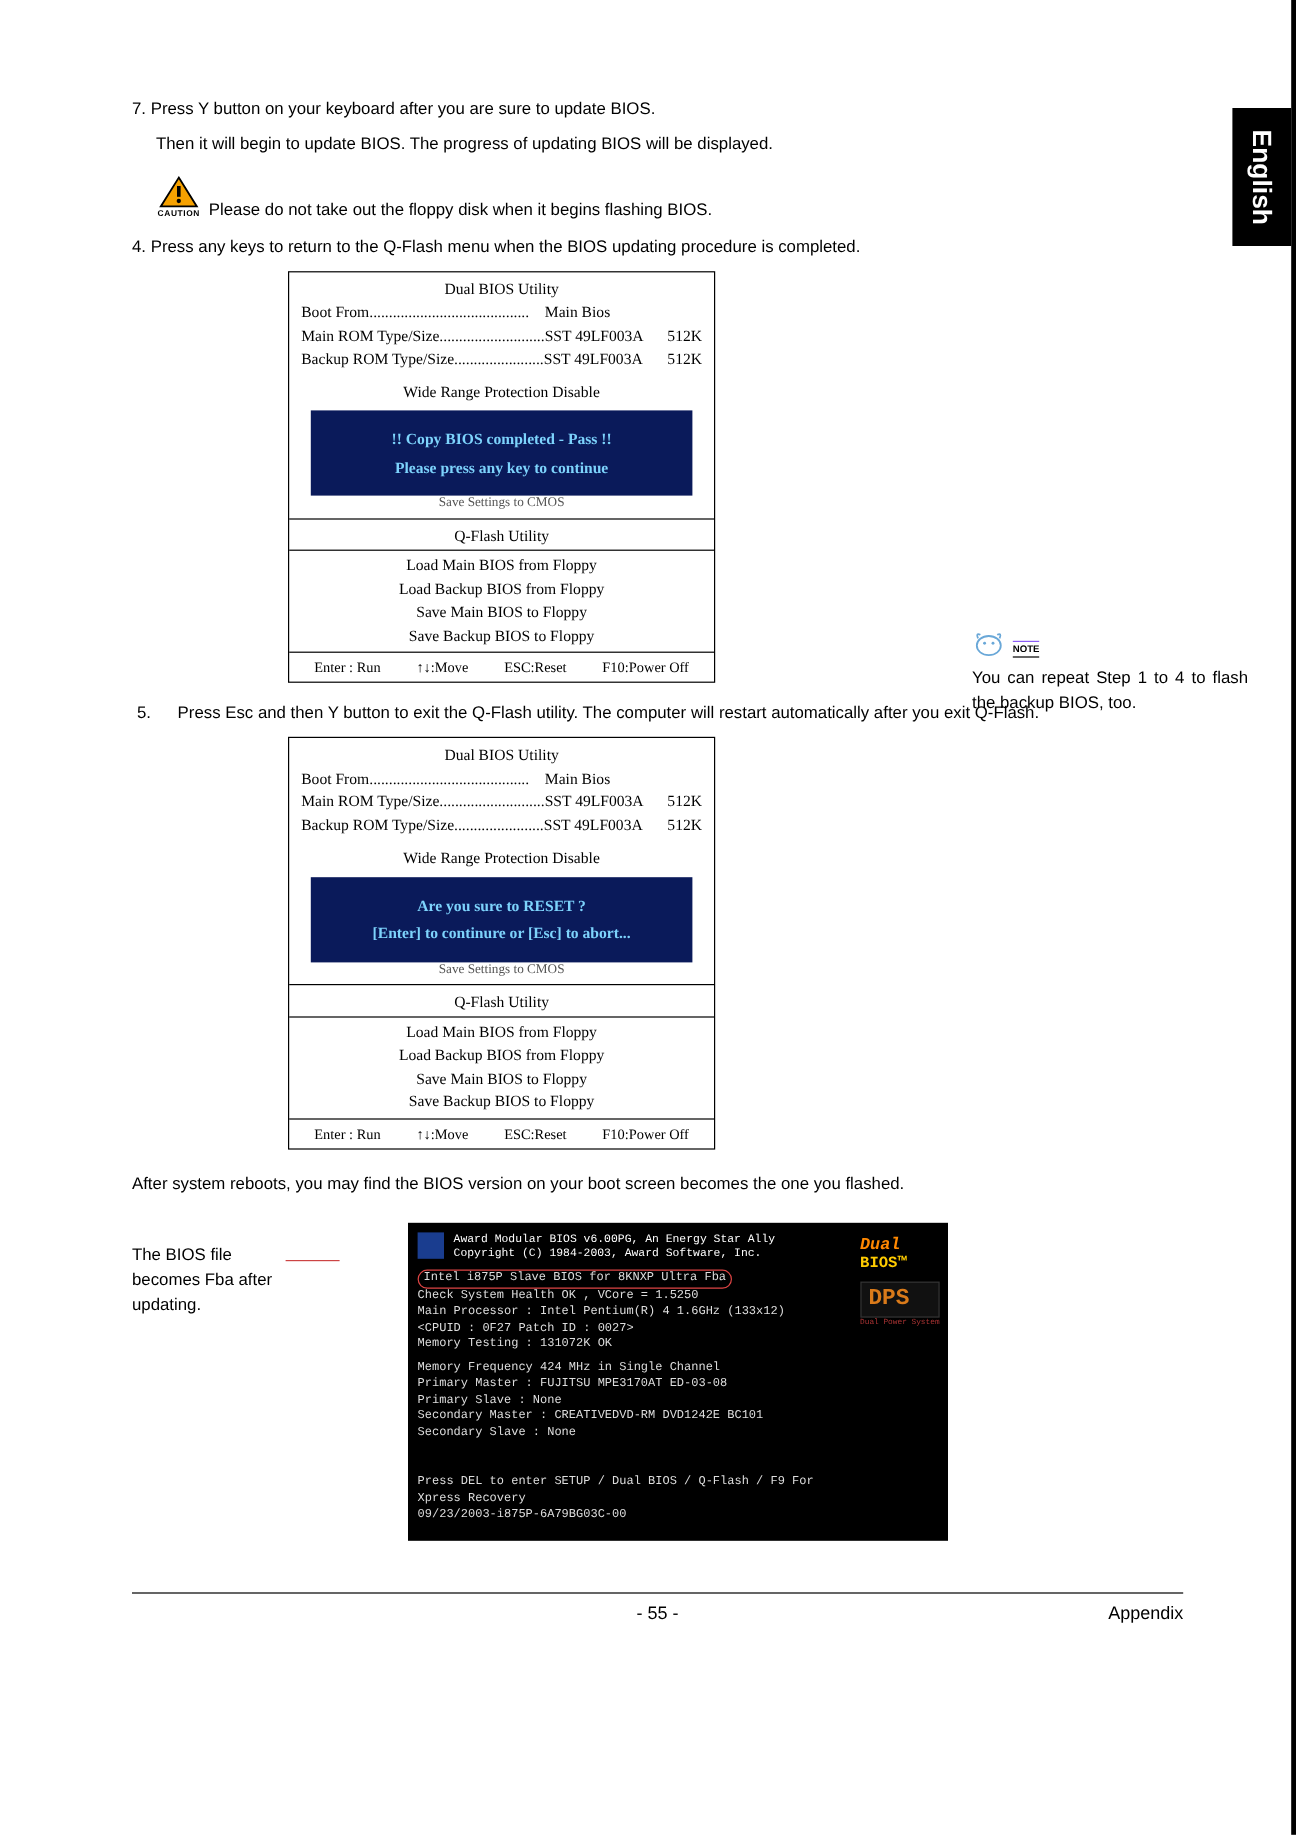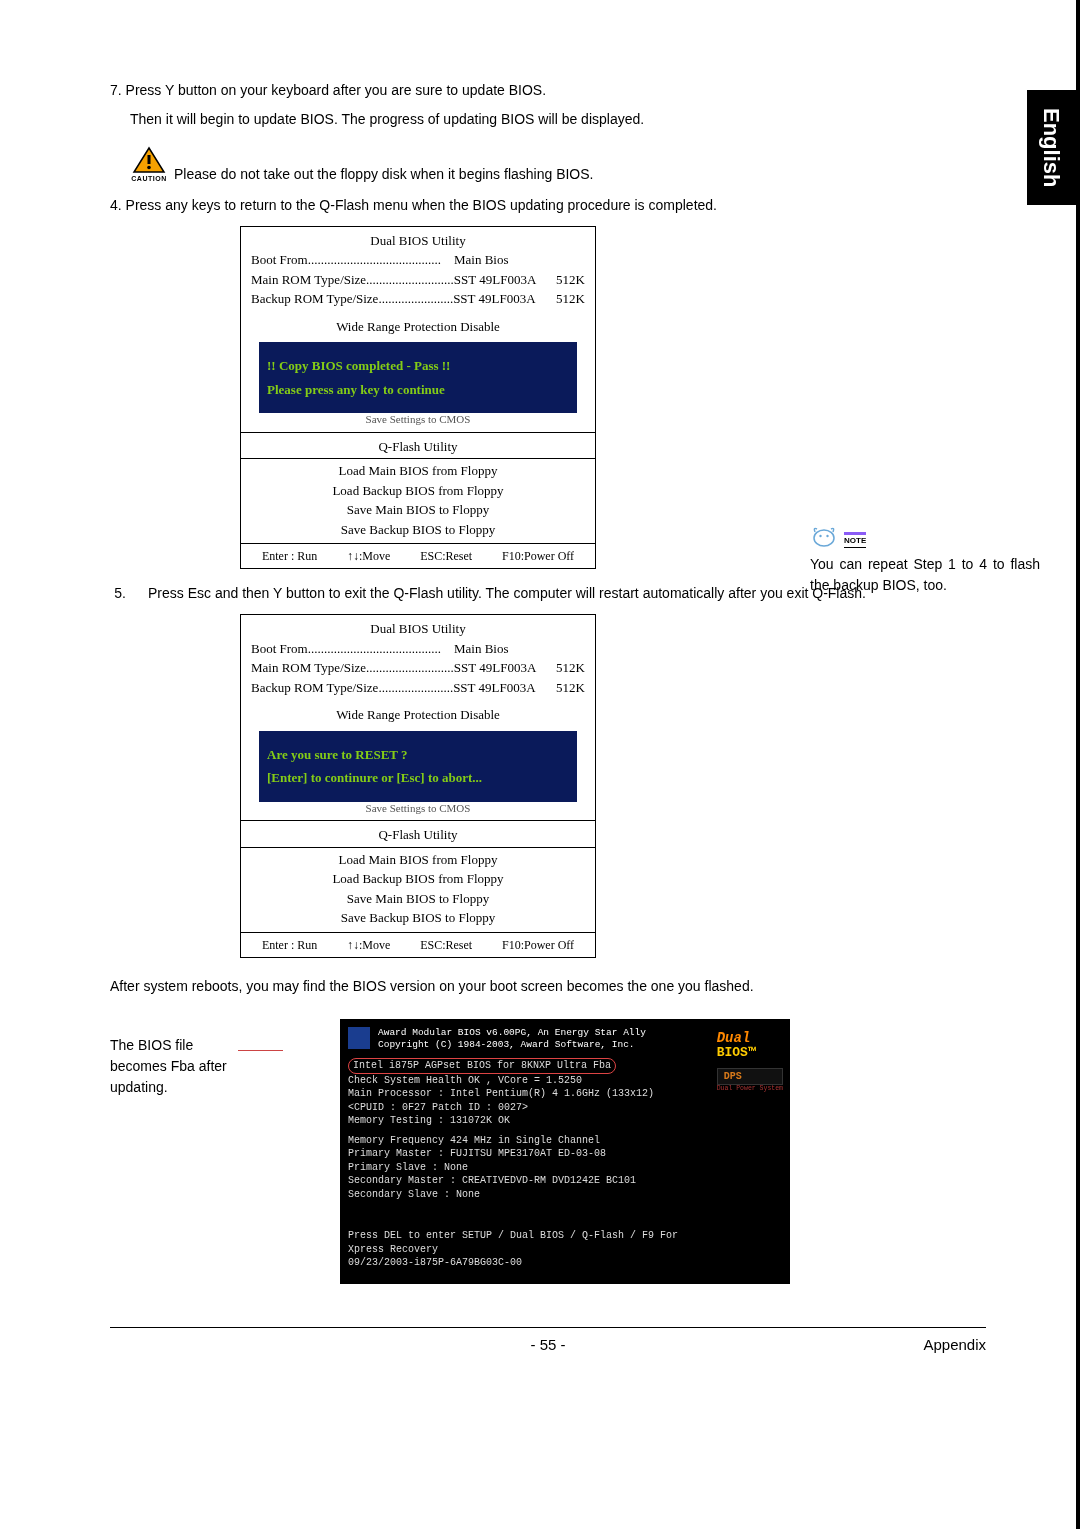--- a/index.html
+++ b/index.html
@@ -9,36 +9,36 @@
     .step { margin-bottom: 8px; }
     .step-indent { margin-left: 20px; }
     .caution-row { display: flex; align-items: flex-end; gap: 6px; margin: 16px 0 10px 20px; }
     .caution-icon { width: 38px; flex-shrink: 0; display:flex; flex-direction:column; align-items:center; }
     .caution-icon svg { display:block; }
     .caution-label { font-size: 7px; font-weight: bold; text-align: center; letter-spacing: 0.5px; }
     .bios-box { border: 1px solid #000; width: 356px; margin: 10px auto 10px 130px; font-family: 'Times New Roman', serif; font-size: 13px; }
     .bios-section { padding: 4px 10px; }
     .bios-title { text-align: center; }
     .bios-row { display: flex; justify-content: space-between; }
-    .bios-banner { background: #0a1a5a; color: #84cc16; font-weight: bold; text-align: left; padding: 10px 8px; margin: 6px 8px 0 8px; }
+    .bios-banner { background: #0a1a5a; color: #7dd3fc; font-weight: bold; text-align: center; padding: 10px 8px; margin: 6px 8px 0 8px; }
     .bios-banner div { margin: 4px 0; }
     .bios-under { text-align: center; font-size: 11px; color:#555; margin-top:-2px; }
     .bios-divider { border-top: 1px solid #000; }
     .bios-footer { display: flex; justify-content: space-around; padding: 3px 6px; font-size: 12px; border-top: 1px solid #000; }
     .side-note { position: absolute; left: 700px; top: 298px; width: 230px; font-size: 14px; text-align: justify; }
     .note-box-row { display:flex; align-items:flex-start; gap:6px; margin-bottom:6px; }
     .step5-wrap { display: flex; gap: 18px; margin-top: 14px; }
     .step5-num { width: 20px; text-align:center; }
     .boot-shot { background: #000; color: #ddd; width: 450px; margin: 10px 0 0 100px; font-family: 'Courier New', monospace; font-size: 10px; padding: 8px 8px 14px 8px; line-height: 1.35; position: relative; }
     .boot-head { color: #fff; font-size: 9.5px; margin-left: 30px; }
     .boot-logo-epa { position:absolute; left:8px; top:8px; width:22px; height:22px; background:#1a3d8f; }
     .boot-logos { position: absolute; right: 7px; top: 10px; }
     .boot-logos .dual { color: #ff8800; font-style: italic; font-weight: bold; font-size: 14px; }
     .boot-logos .bios { color: #ffcc00; font-weight: bold; font-size: 13px; margin-top: -3px; }
-    .boot-logos .dps { color:#d97a1a; font-weight:bold; font-size:10px; margin-top:6px; border:1px solid #333; padding:1px 6px; background:#111; }
+    .boot-logos .dps { color:#d97a1a; font-weight:bold; font-size:19px; margin-top:6px; border:1px solid #333; padding:1px 6px; background:#111; }
     .boot-logos .dps-sub { color:#a33; font-size:6.5px; text-align:center; }
     .boot-block { margin-top: 6px; }
     .boot-callout { border: 1px solid #d44; border-radius: 10px; padding: 0 4px; display: inline-block; color:#ddd; }
     .page-footer { border-top: 1px solid #000; margin-top: 10px; padding-top: 6px; display: flex; justify-content: space-between; font-size: 15px; }
     .center-num { position:absolute; left:50%; transform:translateX(-50%); }
     .content-block { position: relative; }
   </style>
 </head>
 <body>
 
@@ -104,21 +104,21 @@
 
     <div class="side-note">
       <div class="note-box-row">
         <svg width="28" height="24" viewBox="0 0 28 24">
           <ellipse cx="14" cy="14" rx="10" ry="8" fill="none" stroke="#6aa8d8" stroke-width="1.5"></ellipse>
           <circle cx="10.5" cy="12" r="1.2" fill="#6aa8d8"></circle>
             <circle cx="17.5" cy="12" r="1.2" fill="#6aa8d8"></circle>
           <path d="M5 8 Q3 3 7 5" fill="none" stroke="#6aa8d8" stroke-width="1.5"></path>
           <path d="M23 8 Q25 3 21 5" fill="none" stroke="#6aa8d8" stroke-width="1.5"></path>
         </svg>
-        <span style="font-size:8px;font-weight:bold;border-bottom:1px solid #000;border-top:3px solid #8b5cf6;align-self:flex-end;">NOTE</span>
+        <span style="font-size:8px;font-weight:bold;border-bottom:1px solid #000;border-top:1px solid #8b5cf6;align-self:flex-end;">NOTE</span>
       </div>
       <div>You can repeat Step 1 to 4 to flash the backup BIOS, too.</div>
     </div>
   </div>
 
   <div class="step5-wrap">
     <div class="step5-num">5.</div>
     <div>Press Esc and then Y button to exit the Q-Flash utility. The computer will restart automatically after you exit Q-Flash.</div>
   </div>
 
@@ -171,21 +171,21 @@
       <div class="boot-logo-epa"></div>
       <div class="boot-logos">
         <div class="dual">Dual</div>
         <div class="bios">BIOS™</div>
         <div class="dps">DPS</div>
         <div class="dps-sub">Dual Power System</div>
       </div>
       <div class="boot-head">Award Modular BIOS v6.00PG, An Energy Star Ally</div>
       <div class="boot-head">Copyright (C) 1984-2003, Award Software, Inc.</div>
       <div class="boot-block">
-        <div><span class="boot-callout">Intel i875P AGPset BIOS for 8KNXP Ultra Fba</span></div>
+        <div><span class="boot-callout">Intel i875P Slave BIOS for 8KNXP Ultra Fba</span></div>
         <div>Check System Health OK , VCore = 1.5250</div>
         <div>Main Processor : Intel Pentium(R) 4  1.6GHz (133x12)</div>
         <div>&lt;CPUID : 0F27 Patch ID : 0027&gt;</div>
         <div>Memory Testing  : 131072K OK</div>
       </div>
       <div class="boot-block">
         <div>Memory Frequency 424 MHz in Single Channel</div>
         <div>Primary Master : FUJITSU MPE3170AT ED-03-08</div>
         <div>Primary Slave : None</div>
         <div>Secondary Master : CREATIVEDVD-RM DVD1242E BC101</div>

